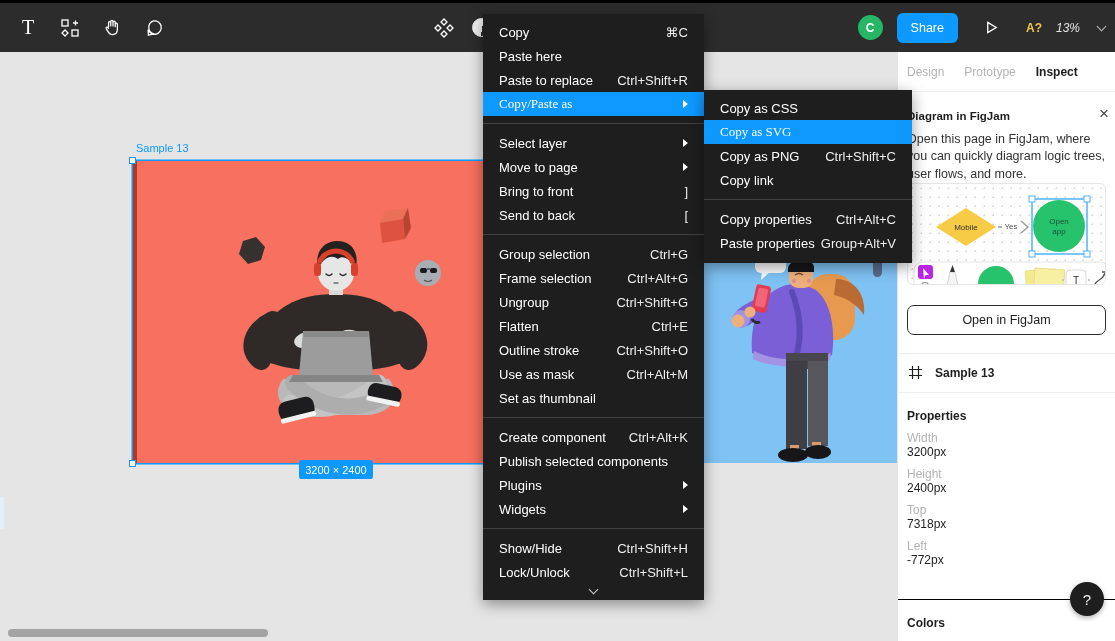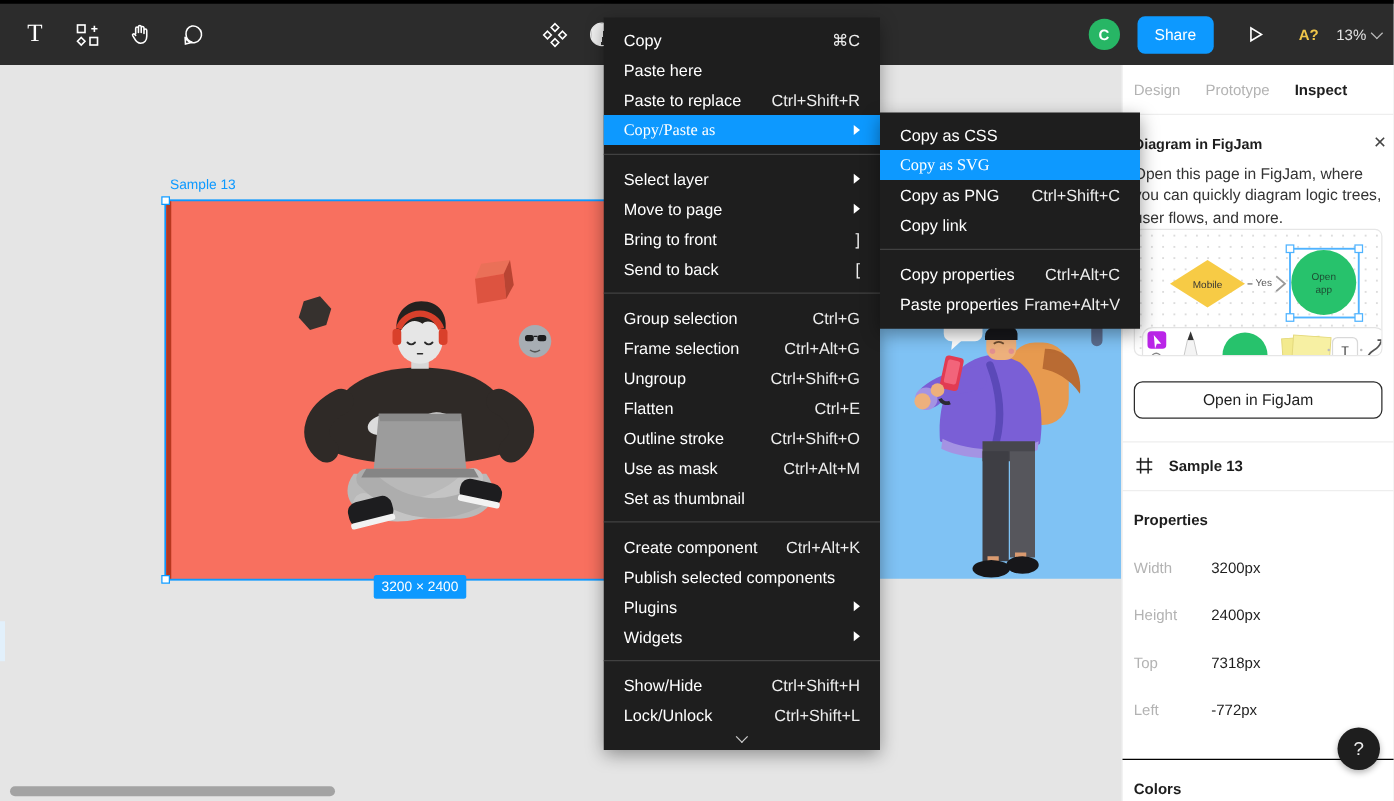--- a/index.html
+++ b/index.html
@@ -11,21 +11,21 @@
   .tool { width:40px; height:40px; display:flex; align-items:center; justify-content:center; color:#fff; }
   .tool svg { display:block; }
   .t-glyph { font-family:"Liberation Serif",serif; font-size:20px; color:#fff; }
   .tb-left { display:flex; align-items:center; padding-left:8px; gap:2px; }
   .tb-mid { position:absolute; left:424px; display:flex; align-items:center; gap:8px; }
   .half-moon { width:19px; height:19px; border-radius:50%; border:1.5px solid #f0f0f0; background:linear-gradient(100deg,#f0f0f0 54%,transparent 54%); }
   .tb-right { position:absolute; right:6px; display:flex; align-items:center; gap:14px; }
   .avatar { width:25px; height:25px; border-radius:50%; background:#27b665; color:#fff; font-size:12px; font-weight:bold; display:flex; align-items:center; justify-content:center; }
   .share-btn { background:#0d99ff; color:#fff; font-size:12.5px; border:none; border-radius:6px; height:30px; padding:0 14px; cursor:pointer; }
   .font-badge { color:#f0c64a; font-size:12px; font-weight:bold; }
-  .zoom-ctl { color:#e3e3e3; font-size:12px; display:flex; align-items:center; gap:5px; padding-right:4px; }
+  .zoom-ctl { color:#e3e3e3; font-size:12px; display:flex; align-items:center; gap:18px; padding-right:4px;font-style:italic; }
   .chev-dn { width:7px; height:7px; border-right:1.5px solid #bbb; border-bottom:1.5px solid #bbb; transform:rotate(45deg); margin-top:-3px; }
 
   
   .canvas { position:absolute; left:0; top:52px; width:897px; height:589px; background:#e5e5e5; overflow:hidden; z-index:1; }
   .frame-label { position:absolute; left:136px; top:90px; font-size:11px; color:#0d99ff; }
   .frame-red { position:absolute; left:133px; top:109px; width:404px; height:302px; background:#f8705f; box-shadow:0 0 0 1.5px #0d99ff, inset 4px 0 0 #b8371f; }
   .frame-blue { position:absolute; left:640px; top:109px; width:257px; height:302px; background:#7fc2f4; }
   .handle { position:absolute; width:7px; height:7px; background:#fff; border:1px solid #0d99ff; z-index:3; }
   .dim-badge { position:absolute; left:299px; top:408px; width:74px; height:19px; background:#0d99ff; border-radius:2px; color:#fff; font-size:11px; display:flex; align-items:center; justify-content:center; }
   .hscrollbar { position:absolute; left:8px; bottom:4px; width:260px; height:8px; border-radius:4px; background:#a3a3a3; }
@@ -52,21 +52,21 @@
   .figjam { padding:18px 9px 0; position:relative; }
   .figjam h3 { font-size:11.5px; color:#1e1e1e; }
   .close-x { position:absolute; right:6px; top:13px; font-size:17px; color:#444; line-height:1; cursor:pointer; }
   .figjam p { font-size:12.5px; color:#333; line-height:1.38; margin-top:9px; }
   .fj-preview { margin-top:0; border:1px solid #e6e6e6; border-radius:6px; height:102px; background-color:#fff; background-image:radial-gradient(#dcdcdc 1px,transparent 1px); background-size:9px 9px; overflow:hidden; }
   .fj-open { margin-top:20px; width:100%; height:30px; background:#fff; border:1px solid #2c2c2c; border-radius:7px; font-size:12.5px; color:#1e1e1e; font-family:"Liberation Sans",sans-serif; cursor:pointer; }
   .sel-row { margin-top:18px; border-top:1px solid #eee; border-bottom:1px solid #eee; height:40px; display:flex; align-items:center; gap:13px; padding-left:11px; }
   .sel-row .nm { font-size:12px; font-weight:bold; color:#1e1e1e; }
   .sect { padding:0 9px; }
   .sect-title { font-size:12px; font-weight:bold; color:#1e1e1e; margin-top:16px; }
-  .prop-row { display:flex; margin-top:24px; font-size:12px; }
+  .prop-row { display:flex; margin-top:8px; font-size:12px;flex-direction:column; }
   .prop-row .pl { width:62px; color:#b3b3b3; }
   .prop-row .pv { color:#1e1e1e; }
   .colors-sect { border-top:1px solid #000000; margin-top:32px; }
   .swatch-row { display:flex; align-items:center; gap:16px; margin-top:14px; font-size:12px; color:#1e1e1e; }
   .swatch { width:16px; height:16px; background:#fff; border:1px solid #dcdcdc; }
   .help-btn { position:absolute; right:11px; bottom:25px; width:34px; height:34px; border-radius:50%; background:#1e1e1e; color:#eee; font-size:15px; display:flex; align-items:center; justify-content:center; cursor:pointer; box-shadow:0 2px 5px rgba(0,0,0,.3); }
 </style>
 </head>
 <body>
 
@@ -415,17 +415,17 @@
       <div class="menu-item">
         <span class="lbl">Copy link</span>
       </div>
       <div class="menu-divider"></div>
       <div class="menu-item">
         <span class="lbl">Copy properties</span>
         <span class="sc">Ctrl+Alt+C</span>
       </div>
       <div class="menu-item">
         <span class="lbl">Paste properties</span>
-        <span class="sc">Frame+Alt+V</span>
+        <span class="sc">Group+Alt+V</span>
       </div>
     </div>
 
 </div>
 
 </body></html>

